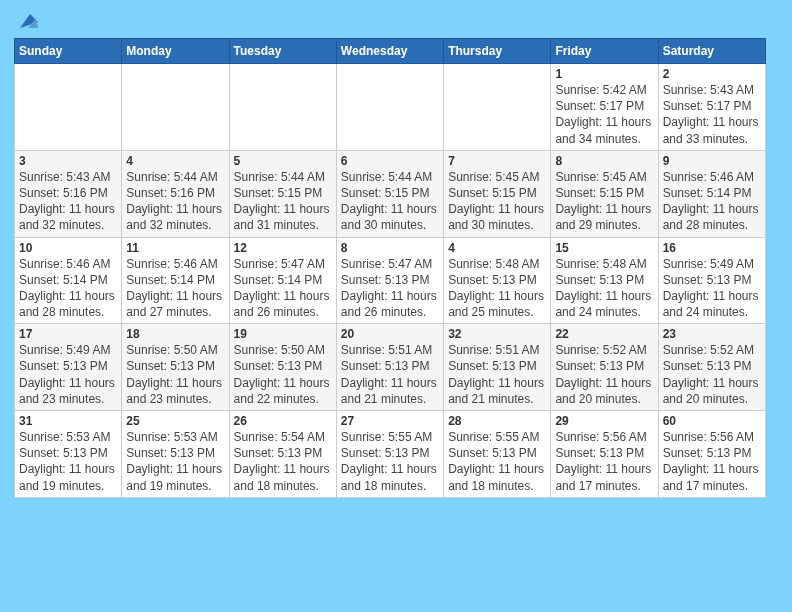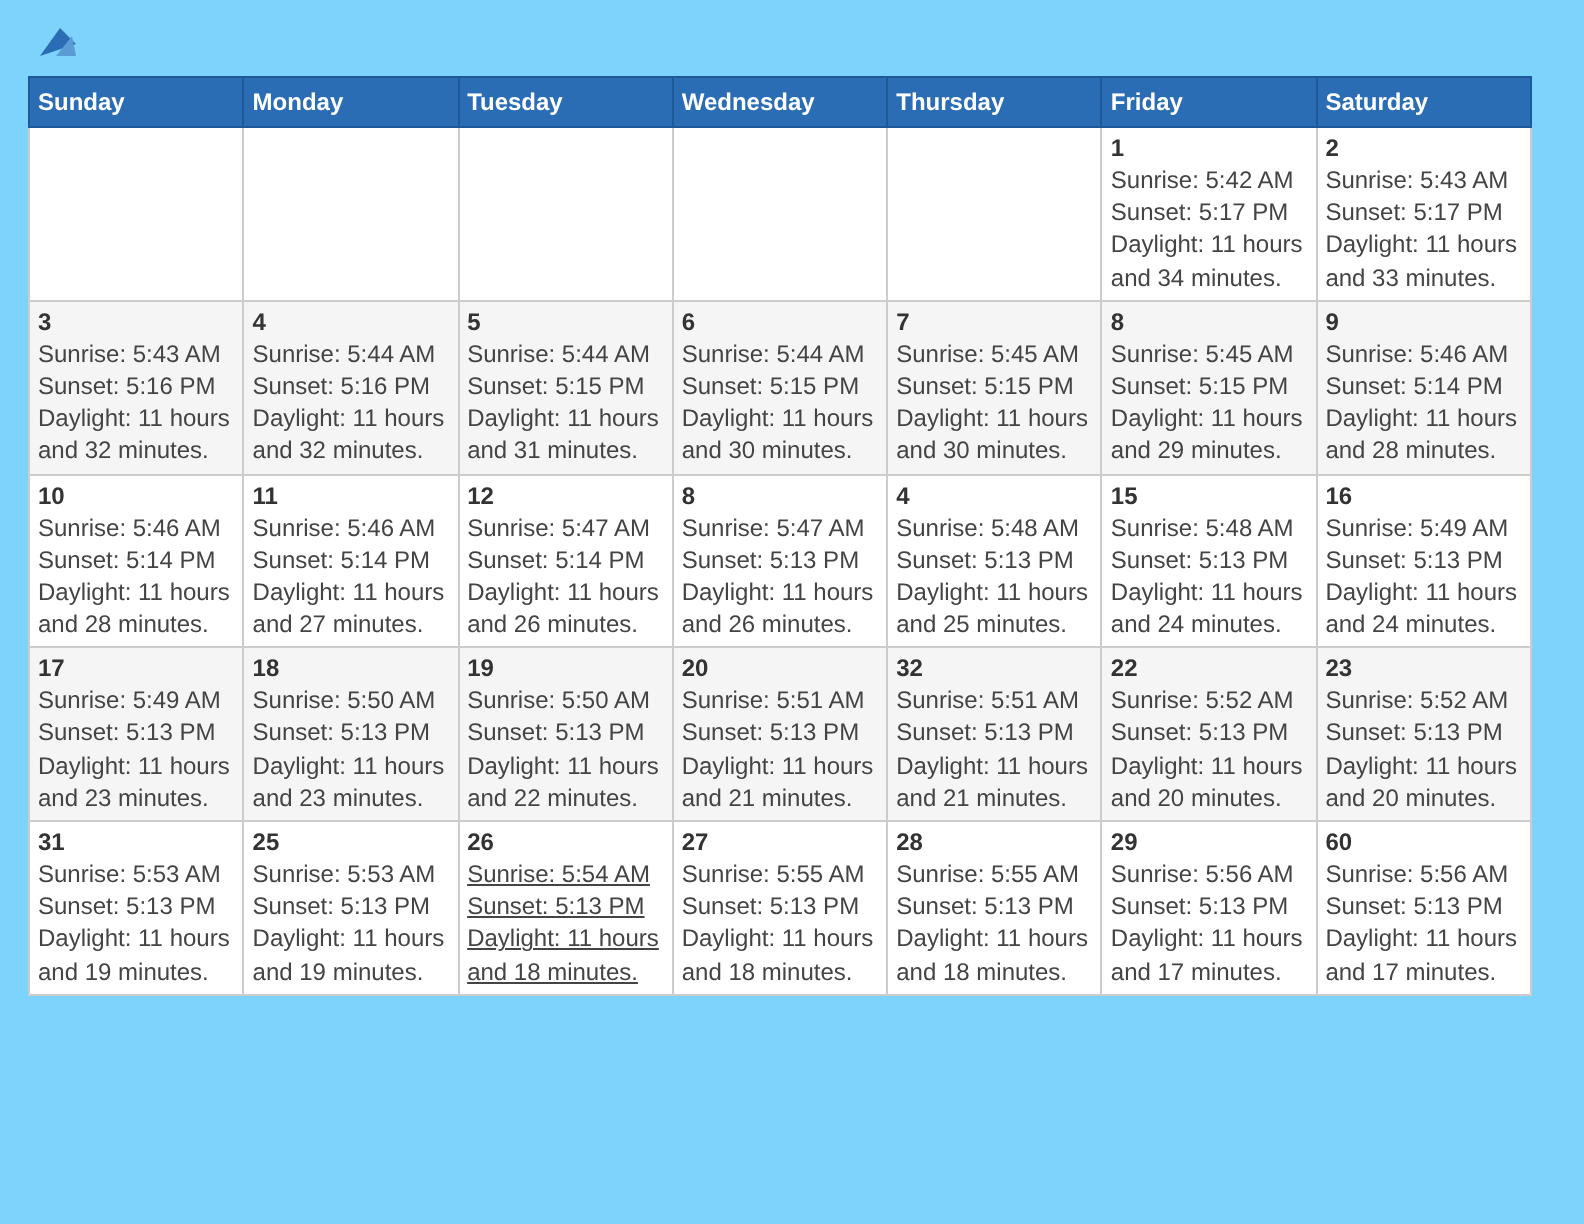--- a/index.html
+++ b/index.html
@@ -320,21 +320,21 @@
           </td>
           <td>
             <span class="day-number">25</span>
             <div class="day-info" style="white-space: pre-line;">Sunrise: 5:53 AM
 Sunset: 5:13 PM
 Daylight: 11 hours
 and 19 minutes.</div>
           </td>
           <td>
             <span class="day-number">26</span>
-            <div class="day-info" style="white-space: pre-line; text-decoration: underline;">Sunrise: 5:54 AM
+            <div class="day-info" style="white-space: pre-line;">Sunrise: 5:54 AM
 Sunset: 5:13 PM
 Daylight: 11 hours
 and 18 minutes.</div>
           </td>
           <td>
             <span class="day-number">27</span>
             <div class="day-info" style="white-space: pre-line;">Sunrise: 5:55 AM
 Sunset: 5:13 PM
 Daylight: 11 hours
 and 18 minutes.</div>

